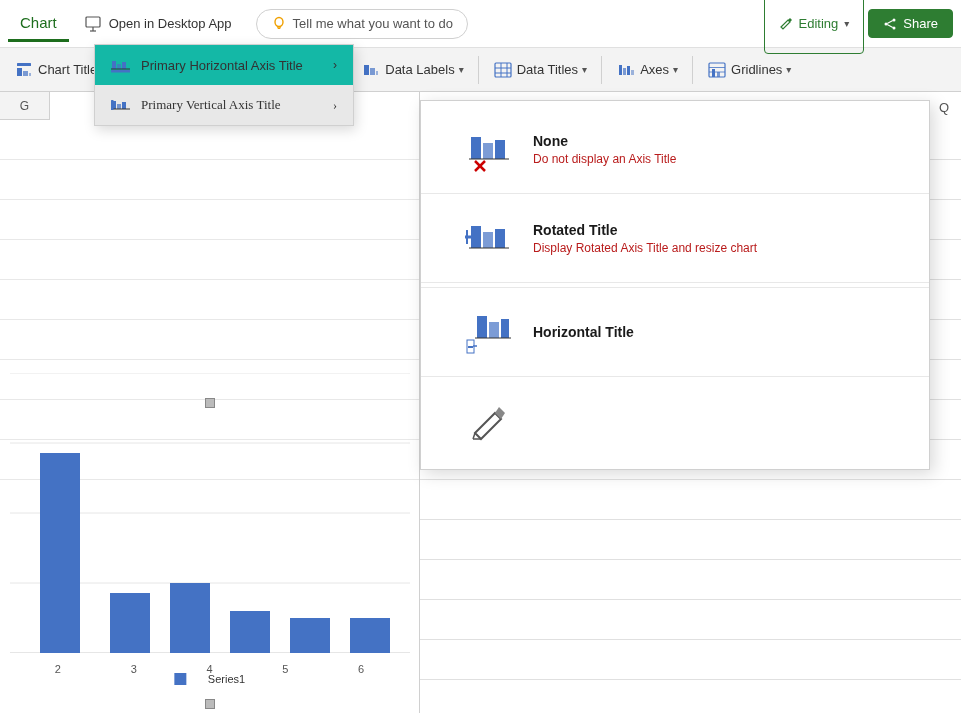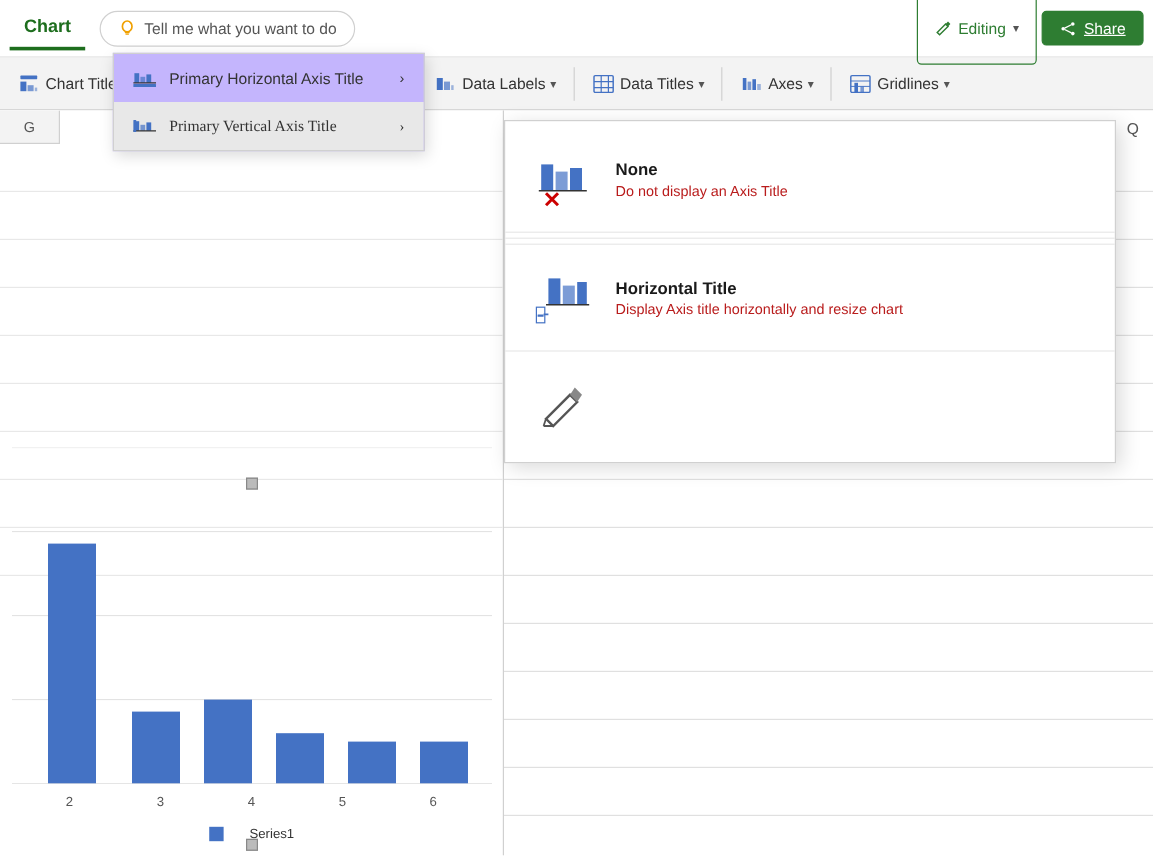--- a/index.html
+++ b/index.html
@@ -1,67 +1,75 @@
 <!DOCTYPE html>
 <html><head>
   <meta charset="utf-8">
   <style>
     * { margin: 0; padding: 0; box-sizing: border-box; }
     body { font-family: 'Segoe UI', Arial, sans-serif; font-size: 14px; background: #fff; overflow: hidden; width: 961px; height: 713px; position: relative; }
 
     
     .ribbon { display: flex; align-items: center; height: 48px; background: #fff; border-bottom: 1px solid #e0e0e0; padding: 0 8px; gap: 4px; }
-    .ribbon-tab-chart { color: #1e6e1e; font-weight: 700; font-size: 15px; padding: 8px 12px; border-bottom: 3px solid #1e6e1e; cursor: pointer; }
+    .ribbon-tab-chart { color: #1e6e1e; font-weight: 400; font-size: 15px; padding: 8px 12px; border-bottom: 3px solid #1e6e1e; cursor: pointer; }
     .ribbon-open-desktop { display: flex; align-items: center; gap: 6px; padding: 6px 12px; border: none; background: none; cursor: pointer; font-size: 13px; color: #333; }
     .ribbon-tell-me { display: flex; align-items: center; gap: 6px; padding: 6px 14px; border: 1px solid #d0d0d0; border-radius: 20px; background: none; cursor: pointer; font-size: 13px; color: #555; margin-left: 8px; }
     .ribbon-editing { display: flex; align-items: center; gap: 6px; padding: 22px 14px; border: 1px solid #2e7d32; border-radius: 4px; background: none; cursor: pointer; font-size: 13px; color: #2e7d32; margin-left: auto; }
-    .ribbon-share { display: flex; align-items: center; gap: 6px; padding: 6px 14px; border: 1px solid #2e7d32; border-radius: 4px; background: #2e7d32; cursor: pointer; font-size: 13px; color: #fff; text-decoration: underline; }
+    .ribbon-share { display: flex; align-items: center; gap: 6px; padding: 6px 14px; border: 1px solid #2e7d32; border-radius: 4px; background: #2e7d32; cursor: pointer; font-size: 13px; color: #fff; }
 
     
     .toolbar { display: flex; align-items: center; height: 44px; background: #f3f3f3; border-bottom: 1px solid #d0d0d0; padding: 0 4px; gap: 2px; }
     .toolbar-item { display: flex; align-items: center; gap: 4px; padding: 6px 10px; border: none; background: none; cursor: pointer; font-size: 13px; color: #333; border-radius: 3px; white-space: nowrap; }
     .toolbar-item.active { background: #d0d0d0; }
     .toolbar-chevron { font-size: 10px; color: #555; }
     .toolbar-separator { width: 1px; height: 28px; background: #d0d0d0; margin: 0 2px; }
 
     
     .main { display: flex; height: calc(713px - 92px); position: relative; }
 
     
     .chart-area { width: 420px; height: 100%; background: #fff; border-right: 1px solid #d0d0d0; position: relative; overflow: hidden; }
 
     
     .right-panel { flex: 1; background: #fff; position: relative; }
 
     
-    .dropdown-menu { position: absolute; top: 44px; left: 94px; background: #c4b5fd; border: 1px solid #d0d0d0; box-shadow: 2px 4px 12px rgba(0,0,0,0.15); z-index: 100; min-width: 260px; }
+    .dropdown-menu { position: absolute; top: 44px; left: 94px; background: #14b8a6; border: 1px solid #d0d0d0; box-shadow: 2px 4px 12px rgba(0,0,0,0.15); z-index: 100; min-width: 260px; }
     .dropdown-item { display: flex; align-items: center; gap: 10px; padding: 10px 16px; cursor: pointer; font-size: 13px; color: #333; }
     .dropdown-arrow { margin-left: auto; font-size: 12px; }
 
     
     .submenu { position: absolute; top: 100px; left: 420px; background: #fff; border: 1px solid #d0d0d0; box-shadow: 4px 4px 16px rgba(0,0,0,0.15); z-index: 101; width: 510px; padding: 8px 0; }
-    .submenu-item { display: flex; align-items: center; gap: 20px; padding: 16px 24px; cursor: pointer; }
+    .submenu-item { display: flex; align-items: center; gap: 20px; padding: 16px 24px; cursor: pointer; margin-left: 20px; }
     .submenu-item-icon { width: 48px; height: 48px; flex-shrink: 0; }
     .submenu-item-text { display: flex; flex-direction: column; gap: 3px; }
     .submenu-item-title { font-size: 14px; font-weight: 600; color: #1a1a1a; }
     .submenu-item-desc { font-size: 12px; color: #b91c1c; }
     .submenu-divider { height: 1px; background: #e8e8e8; margin: 4px 0; }
 
     
     .col-header { position: absolute; top: 0; left: 30px; width: 60px; height: 28px; background: #f3f3f3; border-right: 1px solid #d0d0d0; border-bottom: 1px solid #d0d0d0; display: flex; align-items: center; justify-content: center; font-size: 12px; color: #555; }
 
     
     .q-label { position: absolute; top: 8px; right: 12px; font-size: 13px; color: #555; }
   </style>
 </head>
 <body>
 
 <div class="ribbon">
   <div class="ribbon-tab-chart">Chart</div>
 
+  <button class="ribbon-open-desktop">
+    <svg width="18" height="18" viewBox="0 0 18 18">
+      <rect x="1" y="2" width="14" height="10" rx="1" fill="none" stroke="#555" stroke-width="1.2"></rect>
+      <line x1="8" y1="12" x2="8" y2="16" stroke="#555" stroke-width="1.2"></line>
+      <line x1="5" y1="16" x2="11" y2="16" stroke="#555" stroke-width="1.2"></line>
+    </svg>
+    <span>Open in Desktop App</span>
+  </button>
 
   <button class="ribbon-tell-me">
     <svg width="16" height="16" viewBox="0 0 16 16">
       <ellipse cx="8" cy="6" rx="4" ry="4.5" fill="none" stroke="#f0a000" stroke-width="1.4"></ellipse>
       <rect x="6" y="10.5" width="4" height="1.2" rx="0.5" fill="#f0a000"></rect>
       <rect x="6.5" y="12" width="3" height="1" rx="0.4" fill="#f0a000"></rect>
     </svg>
     <span>Tell me what you want to do</span>
   </button>
 
@@ -222,21 +230,21 @@
     </svg>
 
     <div style="position:absolute;bottom:38px;left:10px;right:10px;display:flex;justify-content:space-around;">
       <span style="font-size:11px;color:#555;margin-left:10px;">2</span>
       <span style="font-size:11px;color:#555;">3</span>
       <span style="font-size:11px;color:#555;">4</span>
       <span style="font-size:11px;color:#555;">5</span>
       <span style="font-size:11px;color:#555;margin-right:10px;">6</span>
     </div>
 
-    <div style="position:absolute;bottom:12px;left:50%;transform:translateX(-50%);display:flex;align-items:center;gap:22px;justify-content:flex-end;">
+    <div style="position:absolute;bottom:28px;left:50%;transform:translateX(-50%);display:flex;align-items:center;gap:22px;justify-content:flex-end;">
       <span style="display:inline-block;width:12px;height:12px;background:#4472C4;"></span>
       <span style="font-size:11px;color:#333;">Series1</span>
     </div>
 
     <div style="position:absolute;bottom:4px;left:50%;transform:translateX(-50%);width:10px;height:10px;background:#bbb;border:1px solid #888;"></div>
   </div>
 
   <div class="right-panel">
 
     <div class="q-label">Q</div>
@@ -301,20 +309,37 @@
       </svg>
     </div>
     <div class="submenu-item-text">
       <span class="submenu-item-title">None</span>
       <span class="submenu-item-desc">Do not display an Axis Title</span>
     </div>
   </div>
 
   <div class="submenu-divider"></div>
 
+  <div class="submenu-item">
+    <div class="submenu-item-icon">
+      <svg width="48" height="48" viewBox="0 0 48 48">
+        <rect x="6" y="12" width="10" height="22" fill="#4472C4"></rect>
+        <rect x="18" y="18" width="10" height="16" fill="#4472C4" opacity="0.7"></rect>
+        <rect x="30" y="15" width="10" height="19" fill="#4472C4"></rect>
+        <line x1="4" y1="34" x2="44" y2="34" stroke="#333" stroke-width="1.2"></line>
+
+        <rect x="2" y="14" width="3" height="18" fill="#4472C4" rx="0.5" transform="rotate(-90 3.5 23)"></rect>
+        <rect x="1" y="16" width="2" height="14" fill="#4472C4" rx="0.3"></rect>
+      </svg>
+    </div>
+    <div class="submenu-item-text">
+      <span class="submenu-item-title">Rotated Title</span>
+      <span class="submenu-item-desc">Display Rotated Axis Title and resize chart</span>
+    </div>
+  </div>
 
   <div class="submenu-divider"></div>
 
 
   <div class="submenu-divider"></div>
 
   <div class="submenu-item">
     <div class="submenu-item-icon">
       <svg width="48" height="48" viewBox="0 0 48 48">
         <rect x="12" y="8" width="10" height="22" fill="#4472C4"></rect>
@@ -323,21 +348,20 @@
         <line x1="10" y1="30" x2="46" y2="30" stroke="#333" stroke-width="1.2"></line>
 
         <rect x="2" y="32" width="7" height="13" fill="none" stroke="#4472C4" stroke-width="1"></rect>
         <rect x="3" y="38" width="5" height="2" fill="#4472C4" rx="0.3"></rect>
 
         <line x1="8" y1="38" x2="12" y2="38" stroke="#4472C4" stroke-width="1.5"></line>
       </svg>
     </div>
     <div class="submenu-item-text">
       <span class="submenu-item-title">Horizontal Title</span>
-      <span class="submenu-item-desc">Display Axis title horizontally and resize chart</span>
     </div>
   </div>
 
   <div class="submenu-divider"></div>
 
   <div class="submenu-item">
     <div class="submenu-item-icon">
       <svg width="48" height="48" viewBox="0 0 48 48">
 
         <path d="M10 36 L30 16 L36 22 L16 42 Z" fill="none" stroke="#555" stroke-width="2"></path>

